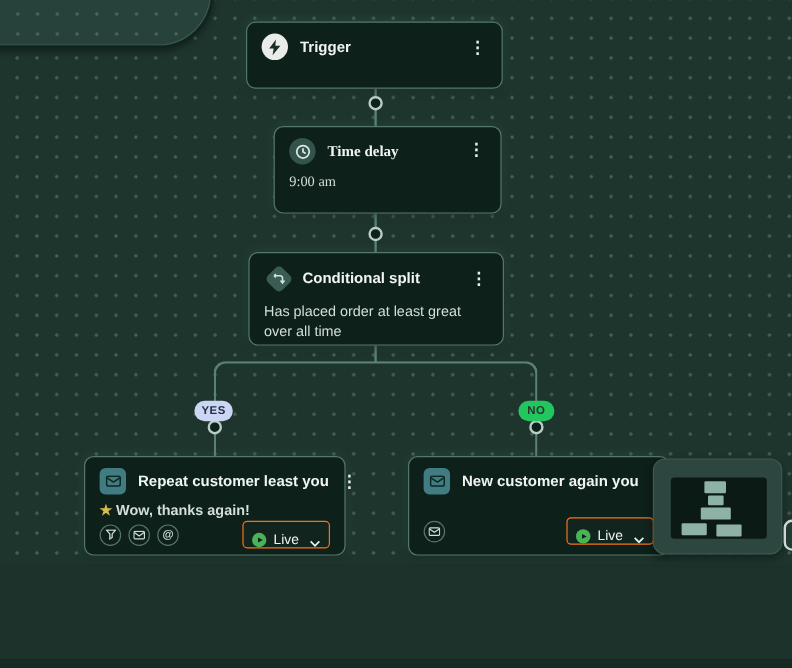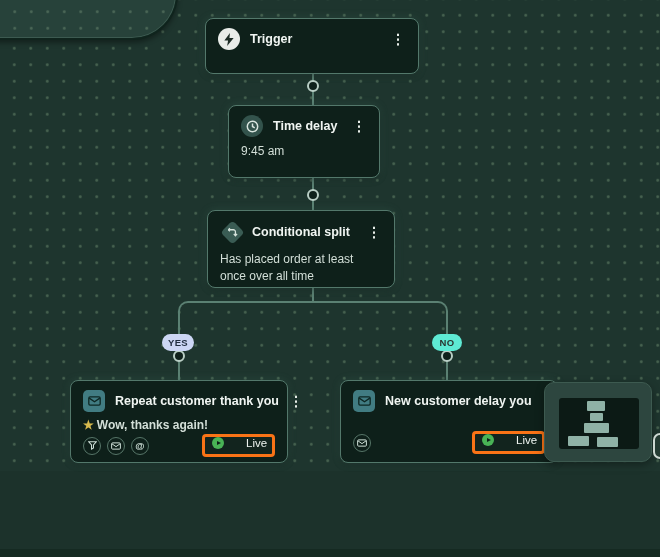--- a/index.html
+++ b/index.html
@@ -35,21 +35,21 @@
   .ring {
     position:absolute; width:12px; height:12px; border-radius:50%;
     background:#0f211b; border:2px solid #b9cec5; z-index:3;
   }
   .pill {
     position:absolute; height:17px; border-radius:9px; z-index:4;
     font-size:9.5px; font-weight:bold; letter-spacing:.4px;
     display:flex; align-items:center; justify-content:center; color:#232f42;margin-top:15px;
   }
   .pill-yes { left:162px; top:319px; width:32px; background:#ccd6f4; }
-  .pill-no  { left:432px; top:319px; width:30px; background:#5eead4; color:#2b342f; }
+  .pill-no  { left:432px; top:319px; width:30px; background:#22c55e; color:#2b342f; }
 
   
   .card {
     position:absolute; background:#0e201a; border:1px solid #53786b;
     border-radius:8px; z-index:2; padding:9px 12px 8px 12px;
     box-shadow:0 0 9px rgba(97,160,137,.22), 0 2px 6px rgba(0,0,0,.35);
     display:flex; flex-direction:column; color:#cfdcd5;
   }
   .card-head { display:flex; align-items:center; gap:10px; }
   .card-title { font-size:12.5px; font-weight:bold; color:#f0f5f2; flex:1; white-space:nowrap; }
@@ -67,22 +67,22 @@
              display:flex; align-items:center; justify-content:center; flex:none; }
 
   .card-footer { margin-top:auto; display:flex; align-items:center; }
   .chip-row { display:flex; gap:6px; }
   .chip {
     width:18px; height:18px; border-radius:50%; border:1.5px solid #567568;
     color:#cfe0d8; display:flex; align-items:center; justify-content:center;
     font-size:9.5px; font-weight:bold;
   }
   .live-dd {
-    margin-left:auto; width:73px; height:23px; border:3px solid #f97316; border-radius:4px;
-    display:flex; align-items:flex-start; gap:22px; padding:0 7px; cursor:pointer; background:rgba(255,255,255,.02);
+    margin-left:auto; width:73px; height:23px; border:1px solid #f97316; border-radius:4px;
+    display:flex; align-items:flex-end; gap:6px; padding:0 7px; cursor:pointer; background:rgba(255,255,255,.02);
   }
   .play-circ { width:12px; height:12px; border-radius:50%; background:#49b356; flex:none;
                display:flex; align-items:center; justify-content:center; }
   .play-tri { width:0; height:0; border-left:4px solid #0e201a; border-top:2.5px solid transparent;
               border-bottom:2.5px solid transparent; margin-left:1px; }
   .live-label { font-size:11.5px; color:#eef4f0; flex:1; }
 
   .star { color:#d8bb4e; margin-right:3px; }
 
   
@@ -125,62 +125,62 @@
       <span class="icon-circle trigger-circ">
         <svg width="10" height="13" viewBox="0 0 10 14">
             <polygon points="6,0 0,8 4,8 3,14 10,5.5 5.5,5.5" fill="currentColor"></polygon>
           </svg>
       </span>
       <span class="card-title">Trigger</span>
       <span class="kebab">⋮</span>
     </div>
   </div>
 
-  <div class="card" style="left:228px; top:105px; width:152px; height:73px;">
+  <div class="card" style="left:228px; top:105px; width:190px; height:73px;font-family:Liberation Serif, serif;">
     <div class="card-head">
       <span class="icon-circle delay-circ">
         <svg width="13" height="13" viewBox="0 0 14 14" fill="none" stroke="currentColor" stroke-width="1.6">
           <circle cx="7" cy="7" r="5.6"></circle>
             <path d="M7 3.8V7l2.4 1.5"></path>
           </svg>
       </span>
       <span class="card-title">Time delay</span>
       <span class="kebab">⋮</span>
     </div>
     <div class="card-body" style="margin-top:6px;">
-      <div>9:45 am</div>
-    </div>
-  </div>
-
-  <div class="card" style="left:207px; top:210px; width:188px; height:78px;">
+      <div>9:00 am</div>
+    </div>
+  </div>
+
+  <div class="card" style="left:207px; top:210px; width:213px; height:78px;">
     <div class="card-head" style="gap:8px;">
       <span class="diamond-wrap">
         <span class="diamond">
           <svg width="11" height="11" viewBox="0 0 12 12" fill="none" stroke="#d6e3dc" stroke-width="1.4">
             <path d="M1.5 3h5.5a2.2 2.2 0 0 1 2.2 2.2V9"></path>
               <path d="M7.4 7.4 9.2 9.6 11 7.4"></path>
               <path d="M1.5 3 3.2 1.4M1.5 3l1.7 1.6"></path>
             </svg>
         </span>
       </span>
       <span class="card-title">Conditional split</span>
       <span class="kebab">⋮</span>
     </div>
-    <div class="card-body">Has placed order at least once over all time</div>
+    <div class="card-body">Has placed order at least great over all time</div>
   </div>
 
   <div class="card" style="left:70px; top:380px; width:218px; height:83px;">
     <div class="card-head">
       <span class="mail-sq">
         <svg width="13" height="10" viewBox="0 0 16 12" fill="none" stroke="currentColor" stroke-width="1.6">
           <rect x="1" y="1" width="14" height="10" rx="1.5"></rect>
             <path d="M1.5 2.5 8 7l6.5-4.5"></path>
           </svg>
       </span>
-      <span class="card-title">Repeat customer thank you</span>
+      <span class="card-title">Repeat customer least you</span>
       <span class="kebab">⋮</span>
     </div>
     <div class="card-body" style="margin-top:5px;font-weight:bold;">
       <span class="star">★</span><span>Wow, thanks again!</span>
     </div>
     <div class="card-footer">
       <div class="chip-row">
         <span class="chip">
           <svg width="9" height="9" viewBox="0 0 12 12" fill="none" stroke="currentColor" stroke-width="1.4">
             <path d="M1 1h10L7.3 5.2v4l-2.6 1.6v-5.6z"></path>
@@ -207,21 +207,21 @@
   </div>
 
   <div class="card" style="left:340px; top:380px; width:218px; height:83px;">
     <div class="card-head">
       <span class="mail-sq">
         <svg width="13" height="10" viewBox="0 0 16 12" fill="none" stroke="currentColor" stroke-width="1.6">
           <rect x="1" y="1" width="14" height="10" rx="1.5"></rect>
             <path d="M1.5 2.5 8 7l6.5-4.5"></path>
           </svg>
       </span>
-      <span class="card-title">New customer delay you</span>
+      <span class="card-title">New customer again you</span>
       <span class="kebab">⋮</span>
     </div>
     <div class="card-footer">
       <div class="chip-row">
         <span class="chip">
           <svg width="10" height="8" viewBox="0 0 16 12" fill="none" stroke="currentColor" stroke-width="1.6">
             <rect x="1" y="1" width="14" height="10" rx="1.5"></rect>
               <path d="M1.5 2.5 8 7l6.5-4.5"></path>
             </svg>
         </span>

